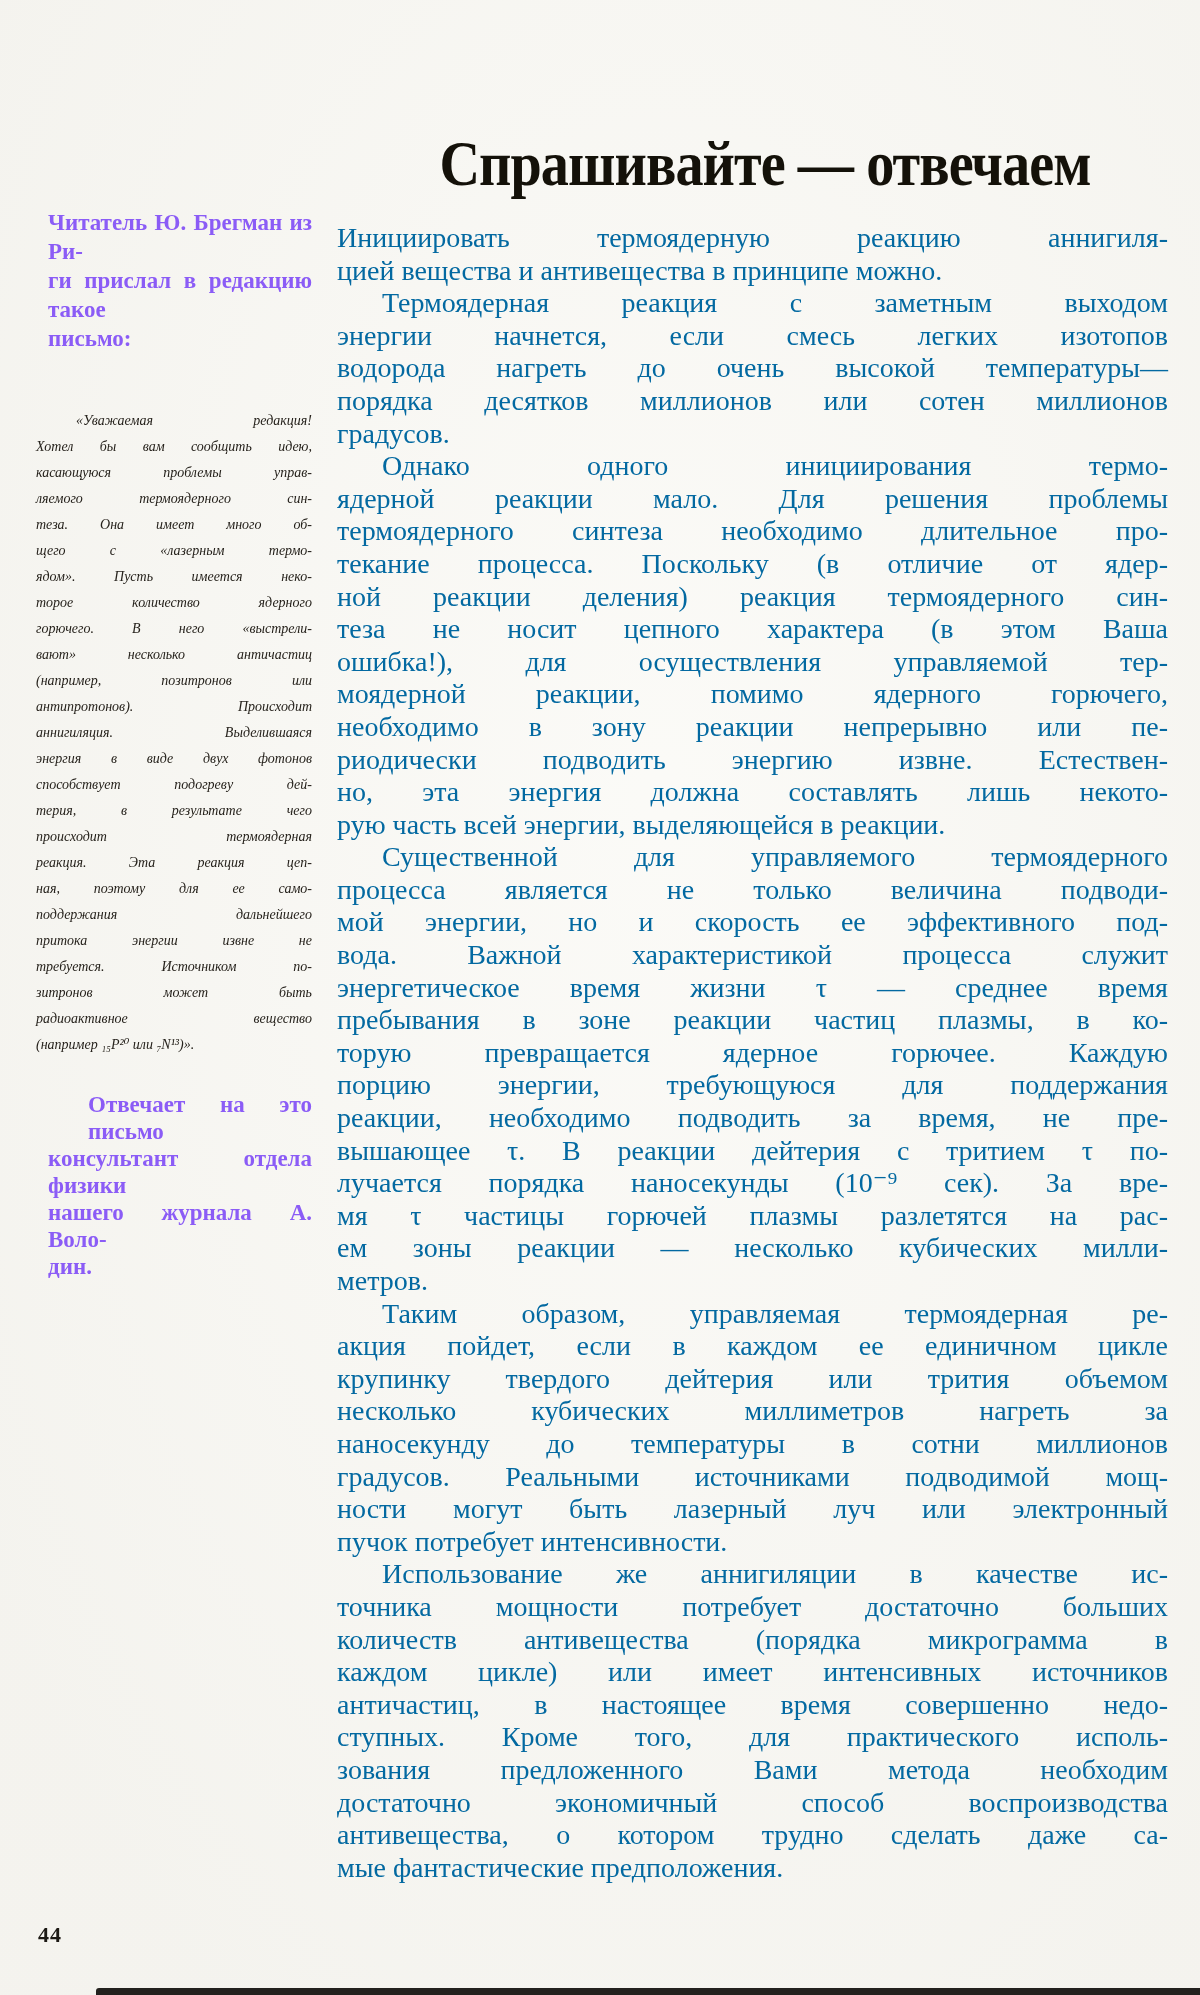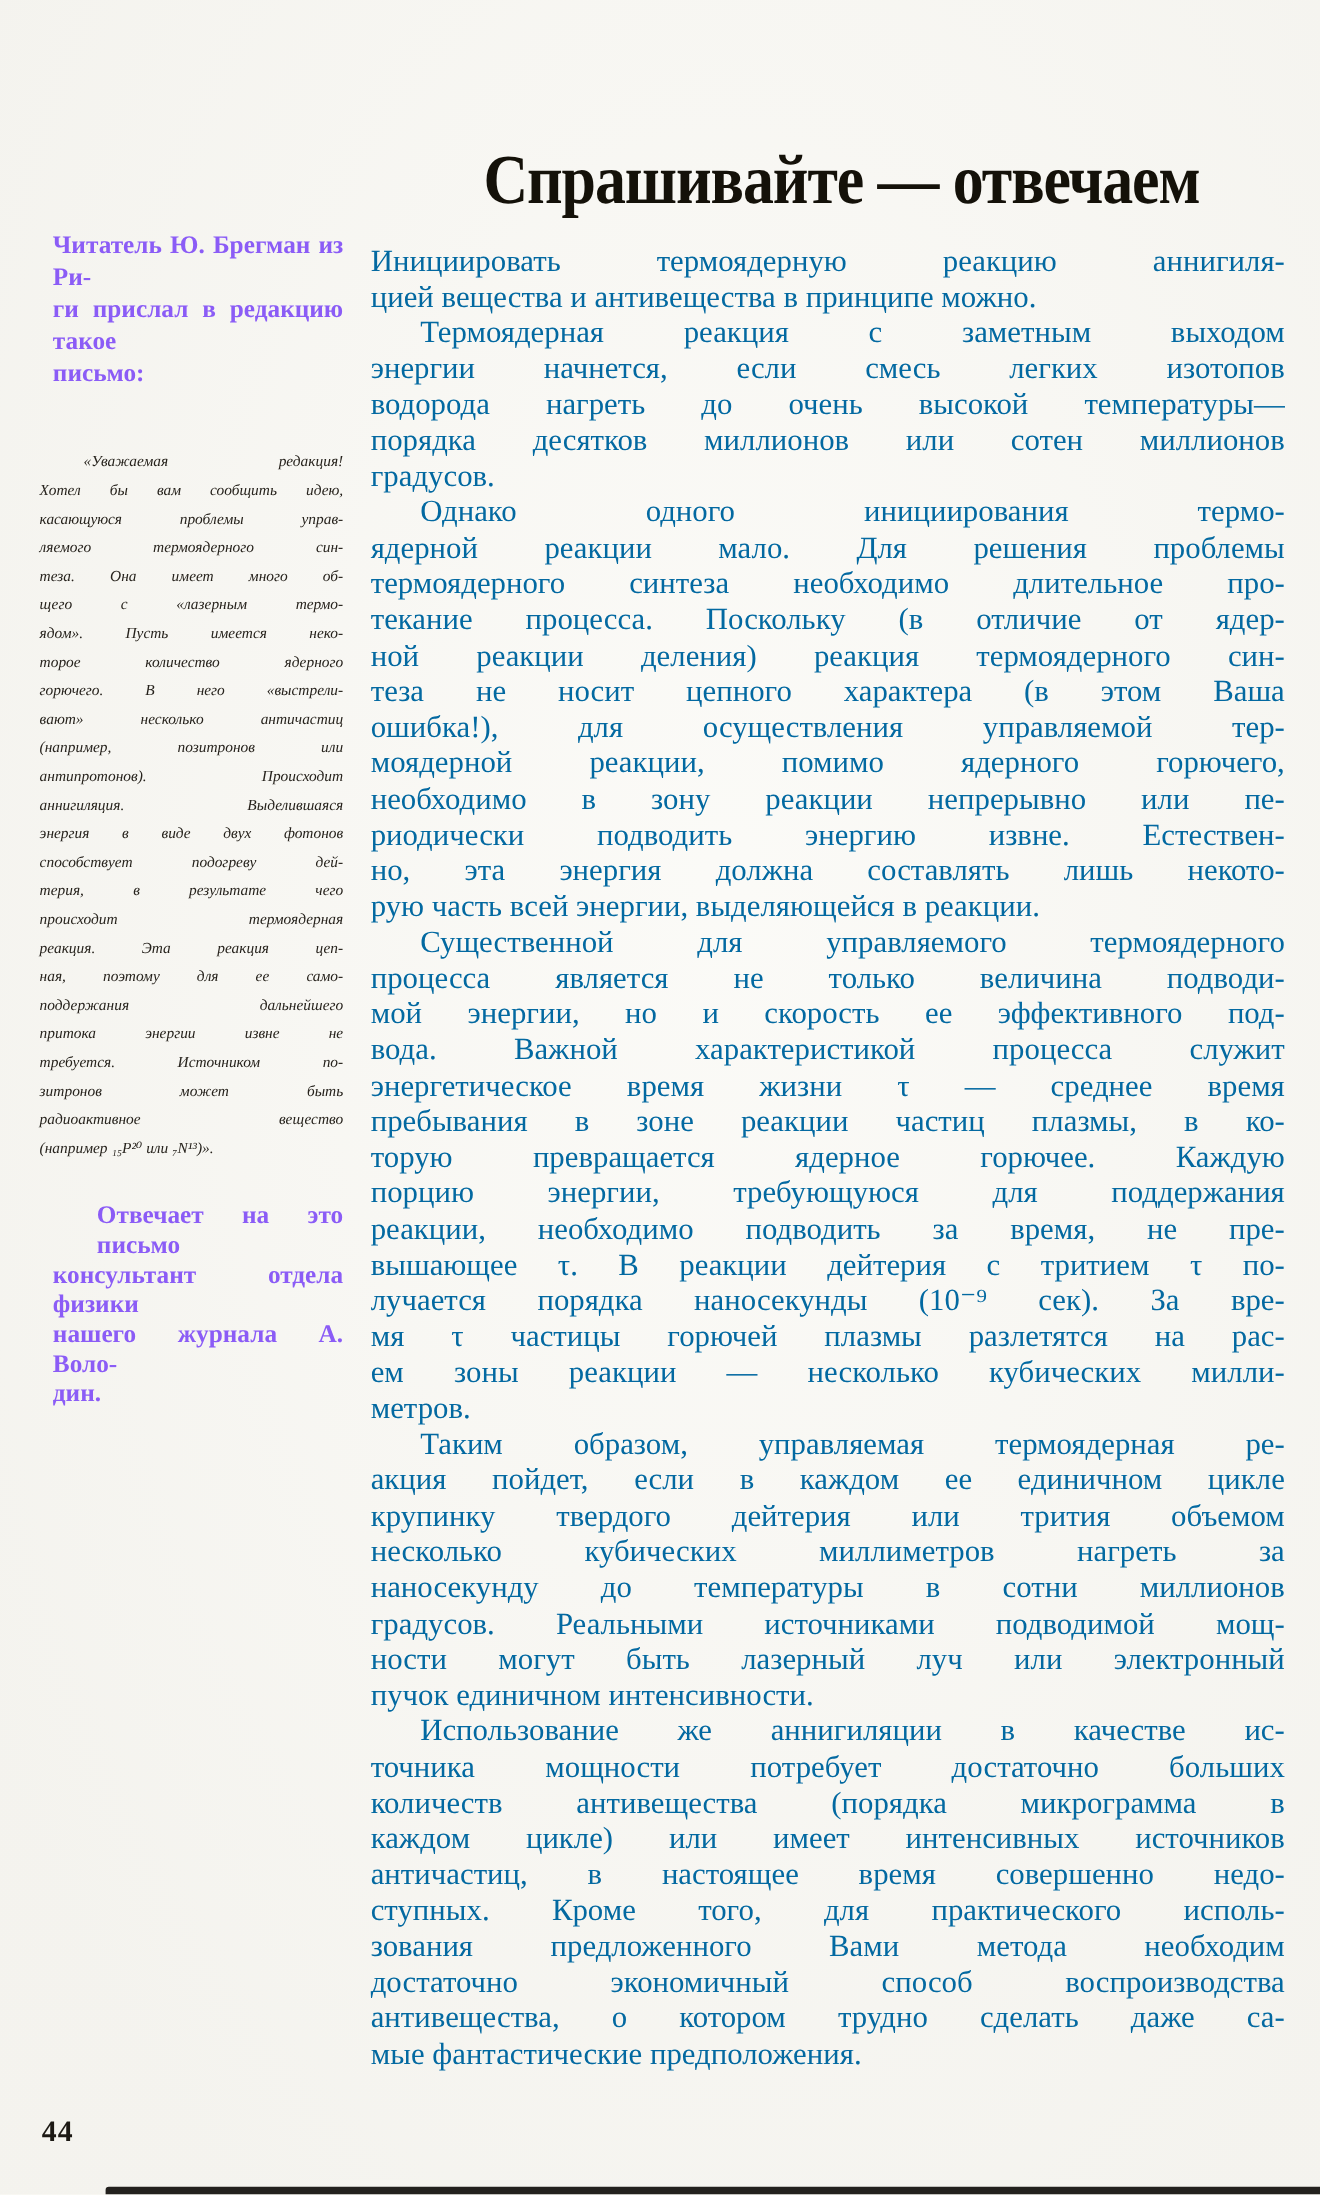--- a/index.html
+++ b/index.html
@@ -58,21 +58,21 @@
     color: #0369a1;
   }
   .line { text-align: justify; text-align-last: justify; }
   .line.last { text-align-last: left; }
   .main-text .line.ind { padding-left: 45px; }
   .sidebar .line.ind { padding-left: 40px; }
   .page-number {
     position: absolute;
     left: 38px; top: 1922px;
     font-weight: 700;
-    font-size: 27px;
+    font-size: 22px;
     color: #1c1914;
     letter-spacing: 1px;
   }
   .scan-edge {
     position: absolute;
     left: 96px; right: 0; bottom: 0; height: 7px;
     background: #23211e;
     border-radius: 3px 0 0 0;
   }
 </style>
@@ -173,21 +173,21 @@
       <div class="line last">метров.</div>
     </div>
     <div class="para">
       <div class="line ind">Таким образом, управляемая термоядерная ре-</div>
       <div class="line">акция пойдет, если в каждом ее единичном цикле</div>
       <div class="line">крупинку твердого дейтерия или трития объемом</div>
       <div class="line">несколько кубических миллиметров нагреть за</div>
       <div class="line">наносекунду до температуры в сотни миллионов</div>
       <div class="line">градусов. Реальными источниками подводимой мощ-</div>
       <div class="line">ности могут быть лазерный луч или электронный</div>
-      <div class="line last">пучок единичном интенсивности.</div>
+      <div class="line last">пучок потребует интенсивности.</div>
     </div>
     <div class="para">
       <div class="line ind">Использование же аннигиляции в качестве ис-</div>
       <div class="line">точника мощности потребует достаточно больших</div>
       <div class="line">количеств антивещества (порядка микрограмма в</div>
       <div class="line">каждом цикле) или имеет интенсивных источников</div>
       <div class="line">античастиц, в настоящее время совершенно недо-</div>
       <div class="line">ступных. Кроме того, для практического исполь-</div>
       <div class="line">зования предложенного Вами метода необходим</div>
       <div class="line">достаточно экономичный способ воспроизводства</div>

